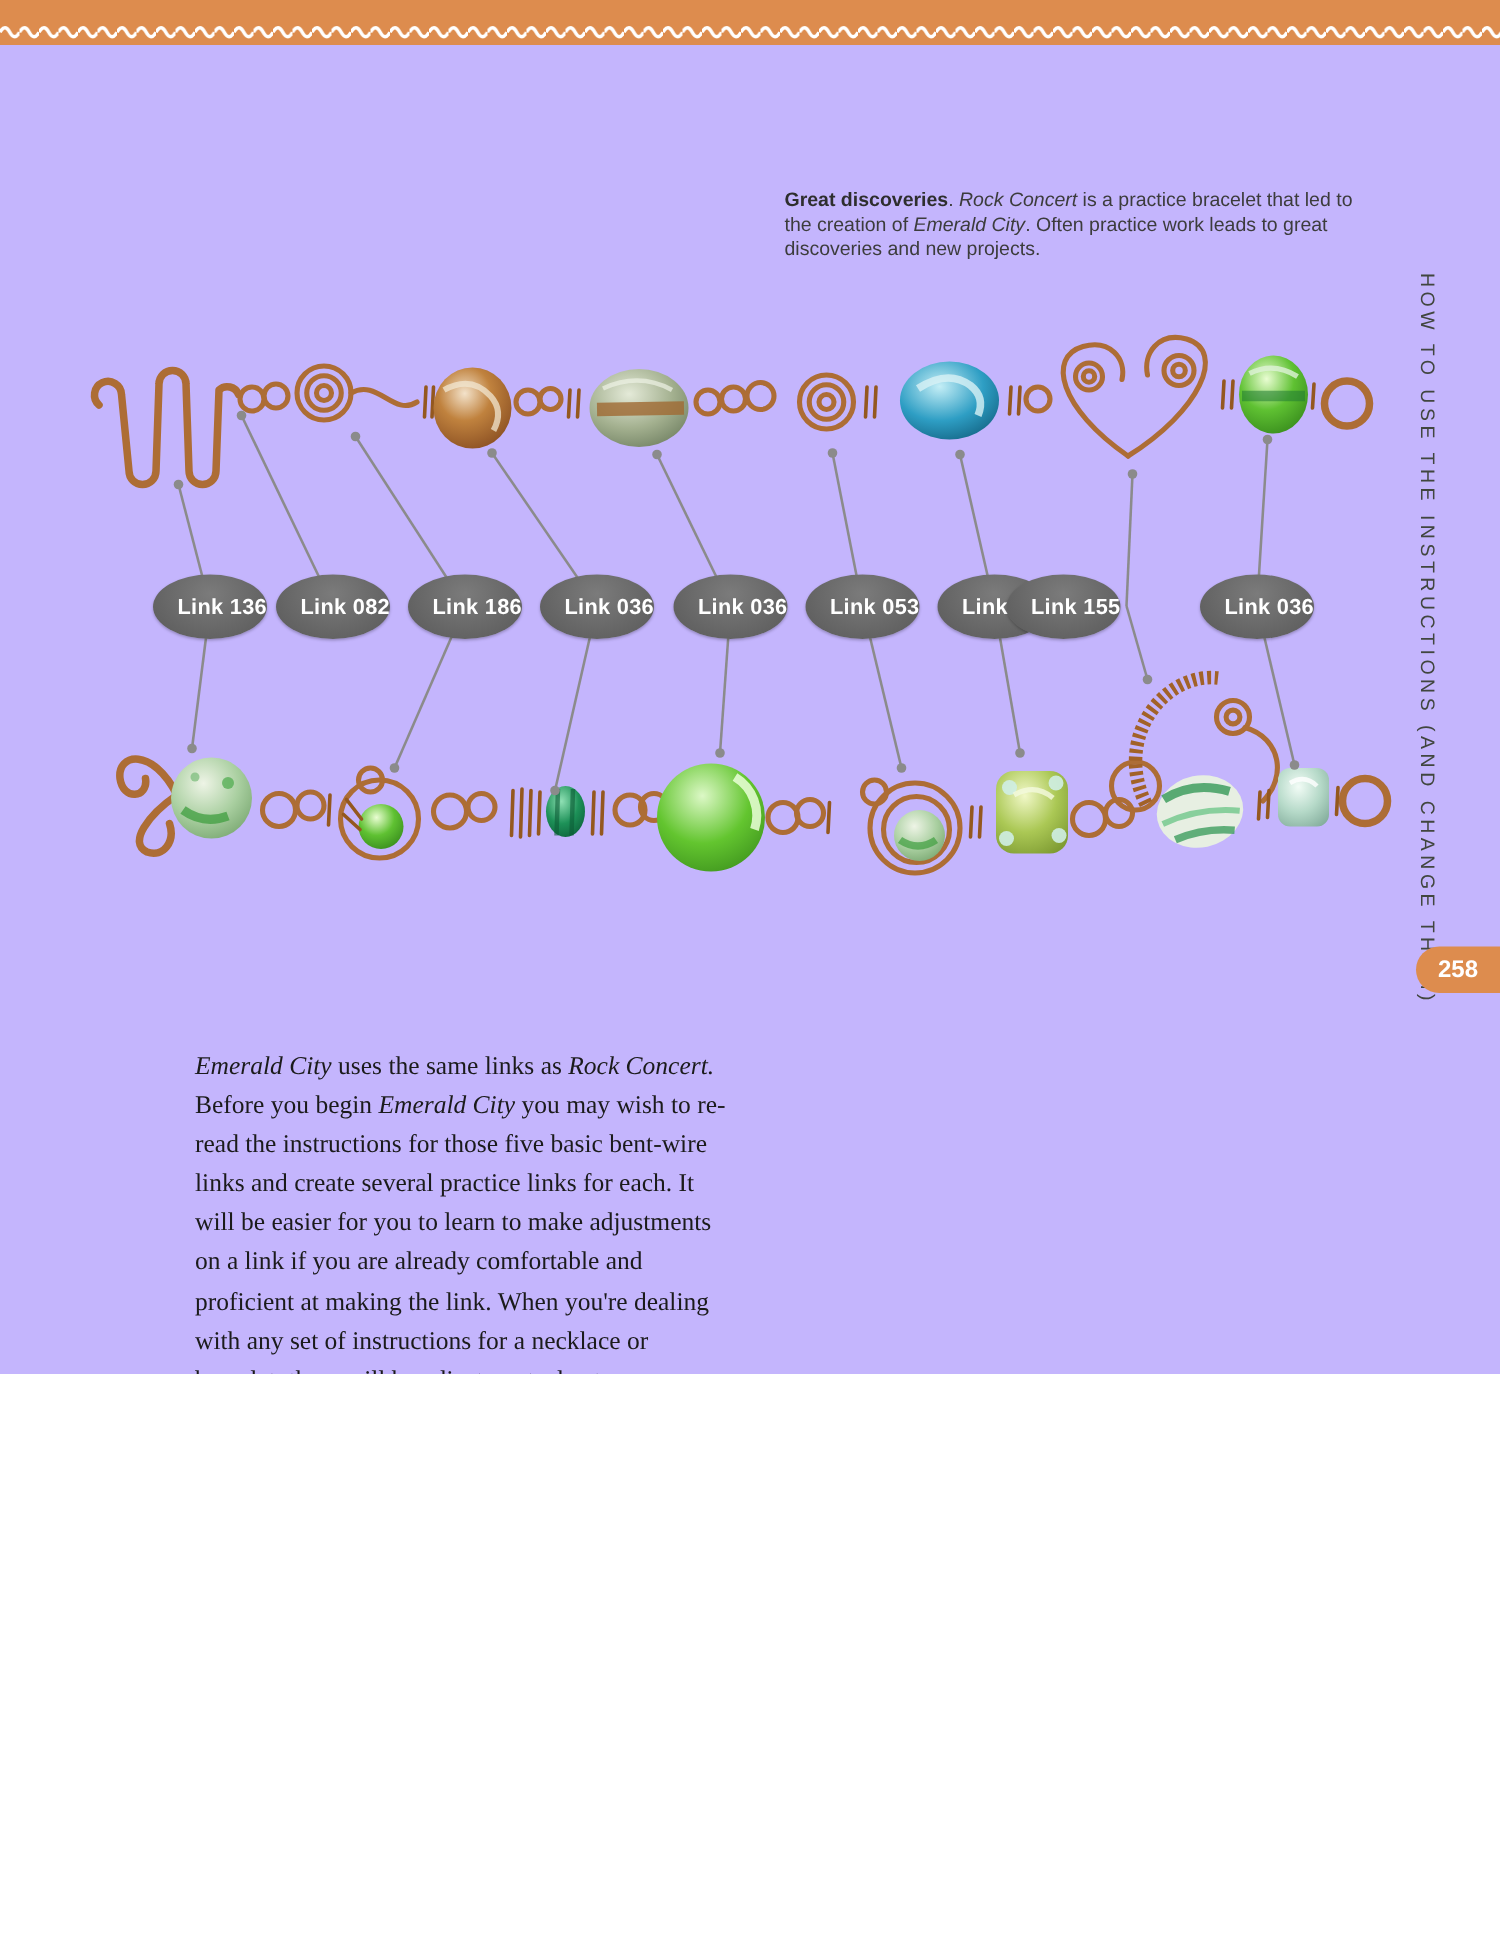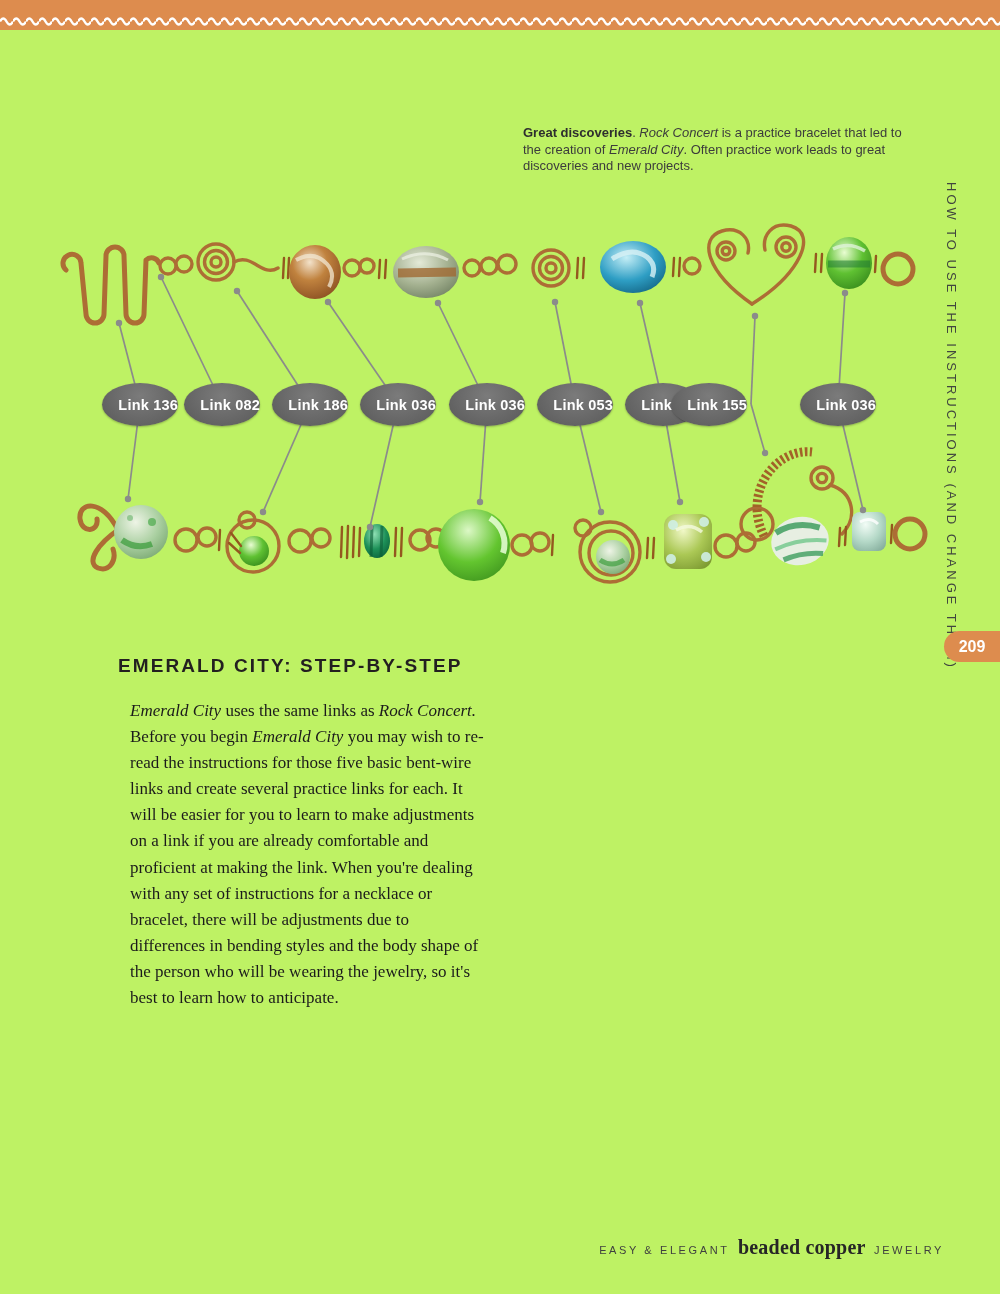--- a/index.html
+++ b/index.html
@@ -1,16 +1,16 @@
 <!DOCTYPE html>
 <html><head>
 <meta charset="utf-8">
 <style>
   html,body{margin:0;padding:0;background:#ffffff;}
-  .page{position:relative;width:1000px;height:1294px;background:#bef264;overflow:hidden;
+  .page{position:relative;width:1000px;height:916px;background:#c4b5fd;overflow:hidden;
         font-family:"Liberation Sans",sans-serif;text-decoration:underline;}
   .topbar{position:absolute;top:0;left:0;display:block;}
 
   
   .caption{position:absolute;font-size:13px;line-height:16.5px;color:#3c3c3c;}
   .caption b{color:#2e2e2e;}
   .cap-top{left:523px;top:125px;width:400px;}
   .cap-bottom{left:523px;top:649px;width:390px;}
 
   
@@ -322,28 +322,27 @@
       <span>Link 036</span>
     </div>
   <div class="link-badge" style="left:671px;top:383px;">
       <span>Link 155</span>
     </div>
   <div class="link-badge" style="left:800px;top:383px;">
       <span>Link 036</span>
     </div>
 
 
-  <div class="heading">EMERALD CITY: STEP-BY-STEP</div>
   <div class="bodycopy">
     <p><i>Emerald City</i><span> uses the same links as </span><i>Rock Concert.</i><span> Before you begin </span><i>Emerald City</i><span> you may wish to re-read the instructions for those five basic bent-wire links and create several practice links for each. It will be easier for you to learn to make adjustments on a link if you are already comfortable and proficient at making the link. When you're dealing with any set of instructions for a necklace or bracelet, there will be adjustments due to differences in bending styles and the body shape of the person who will be wearing the jewelry, so it's best to learn how to anticipate.</span></p>
   </div>
 
   <div class="sidebar-text">HOW TO USE THE INSTRUCTIONS (AND CHANGE THEM)</div>
   <div class="page-badge" style="background:#dd8c4e;">
-    <span>209</span>
+    <span>258</span>
   </div>
 
   <div class="footer">
     <span class="f-small">EASY &amp; ELEGANT</span>
     <span class="f-title">beaded copper</span>
     <span class="f-small">JEWELRY</span>
   </div>
 
 </div>
 

